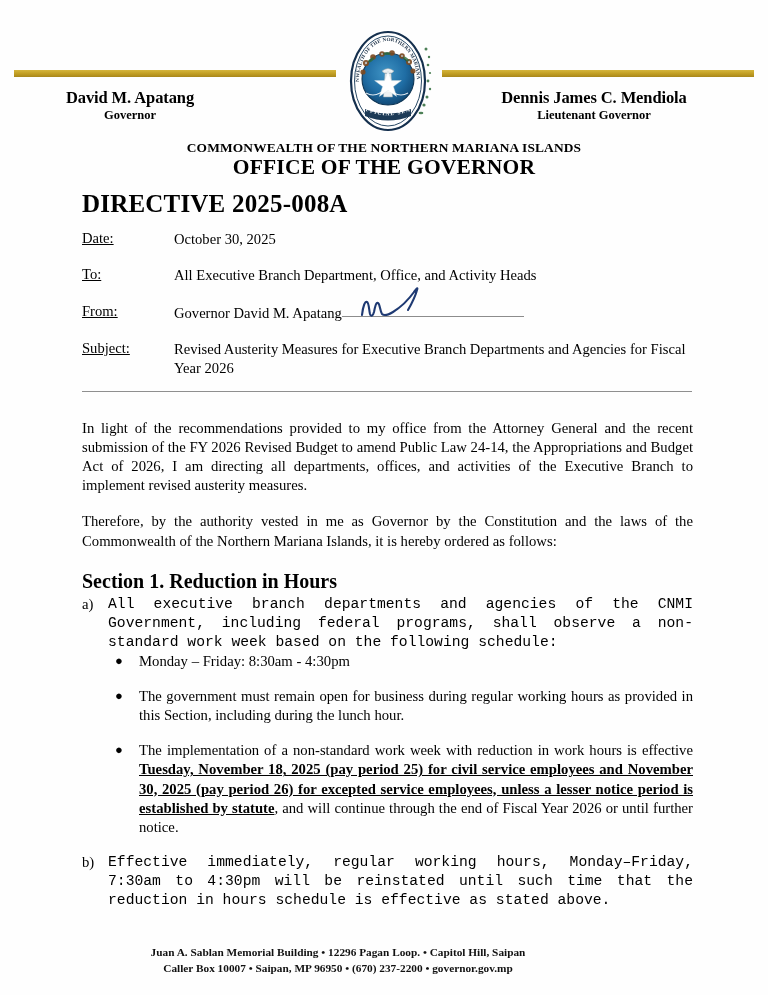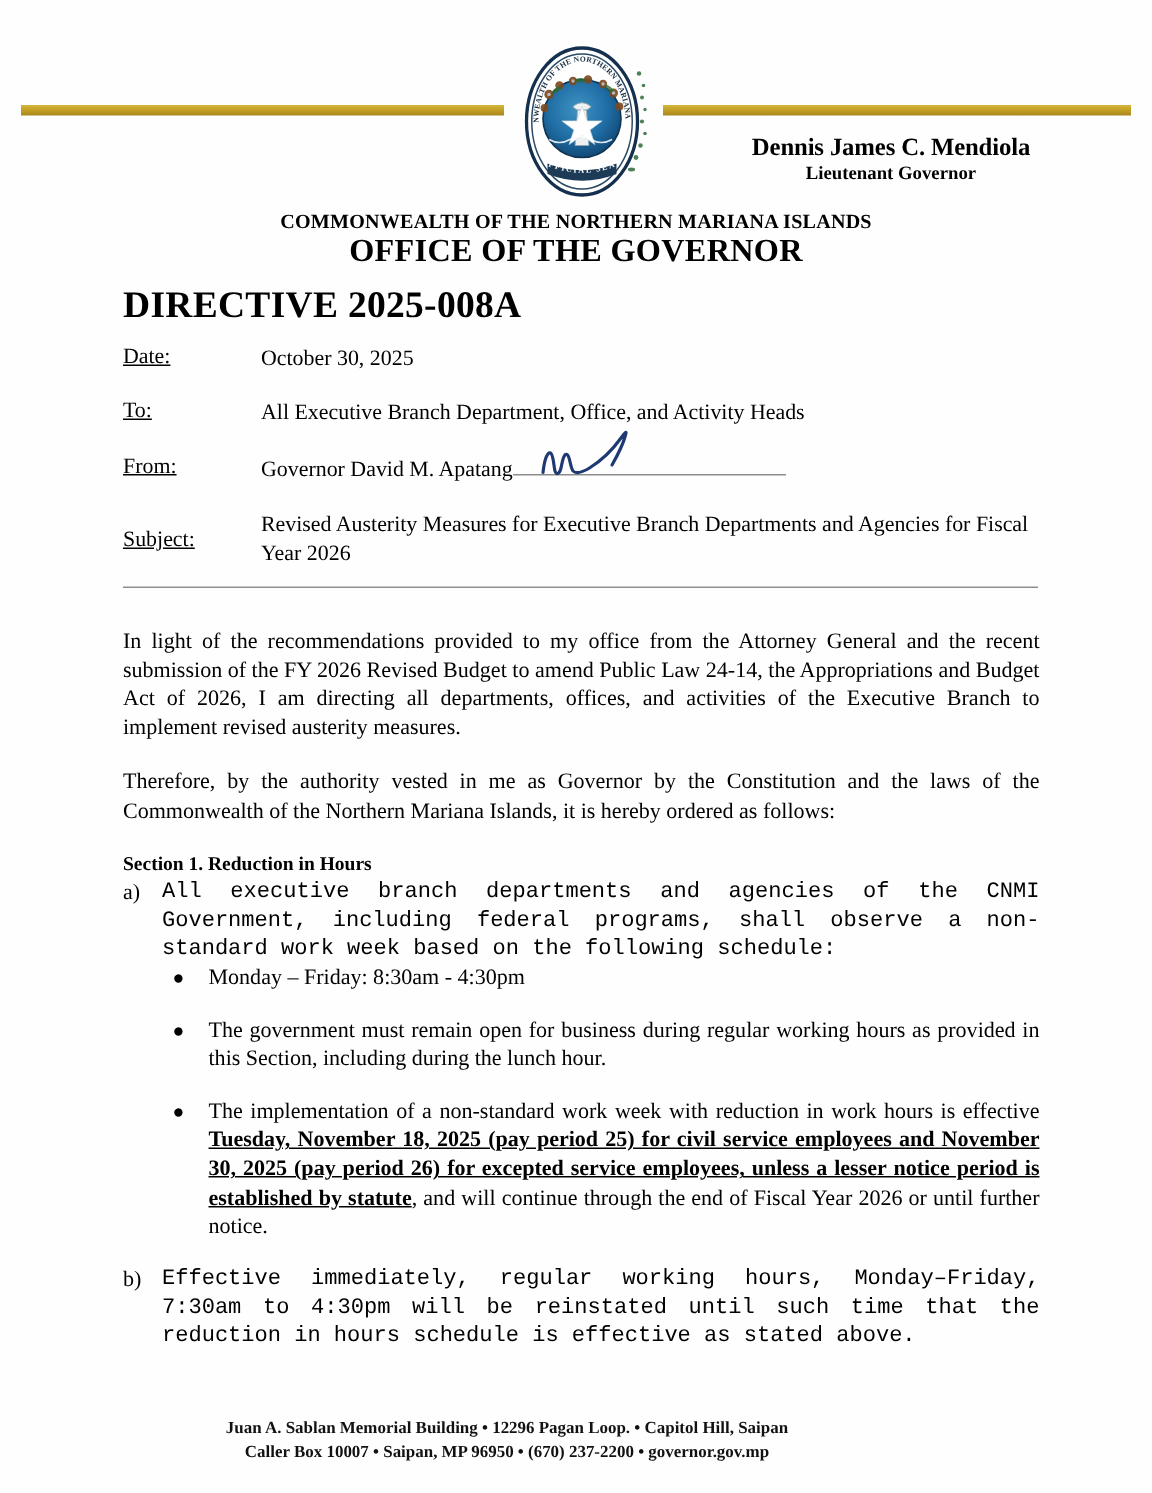--- a/index.html
+++ b/index.html
@@ -100,21 +100,21 @@
     left: 82px;
     top: 230px;
     width: 612px;
     font-size: 14.6px;
   }
   .meta-row {
     display: flex;
     align-items: flex-start;
     margin-bottom: 17px;
   }
-  .meta-row:last-child { margin-bottom: 0; align-items: center; }
+  .meta-row:last-child { margin-bottom: 0; }
   .meta-label {
     width: 92px;
     flex: 0 0 92px;
     text-decoration: underline;
   }
   .meta-value {
     flex: 1 1 auto;
     line-height: 1.33;
     position: relative;
   }
@@ -160,21 +160,21 @@
     font-size: 14.7px;
     line-height: 1.30;
   }
   .para {
     text-align: justify;
     margin: 0 0 17px 0;
   }
   .sec-head {
     font-weight: bold;
     margin: 0 0 1px 0;
-    font-size: 13px;
+    font-size: 20px;
   }
 
   .lettered {
     display: flex;
     align-items: flex-start;
     margin: 0 0 0 0;
   }
   .lettered > .mark {
     flex: 0 0 26px;
     width: 26px;
@@ -301,20 +301,24 @@
             <circle cx="92" cy="46" r="1.1"></circle>
           <circle cx="90" cy="54" r="1.4"></circle>
             <circle cx="92" cy="62" r="1.2"></circle>
           <circle cx="89" cy="70" r="1.5"></circle>
             <circle cx="86" cy="78" r="1.6"></circle>
           <ellipse cx="83" cy="86" rx="2.4" ry="1.3"></ellipse>
         </g>
       </svg>
     </div>
 
+    <div class="official left">
+      <div class="nm">David M. Apatang</div>
+      <div class="ttl">Governor</div>
+    </div>
 
     <div class="official right">
       <div class="nm">Dennis James C. Mendiola</div>
       <div class="ttl">Lieutenant Governor</div>
     </div>
   </div>
 
   <div class="org line1">COMMONWEALTH OF THE NORTHERN MARIANA ISLANDS</div>
   <div class="org line2">OFFICE OF THE GOVERNOR</div>
 

